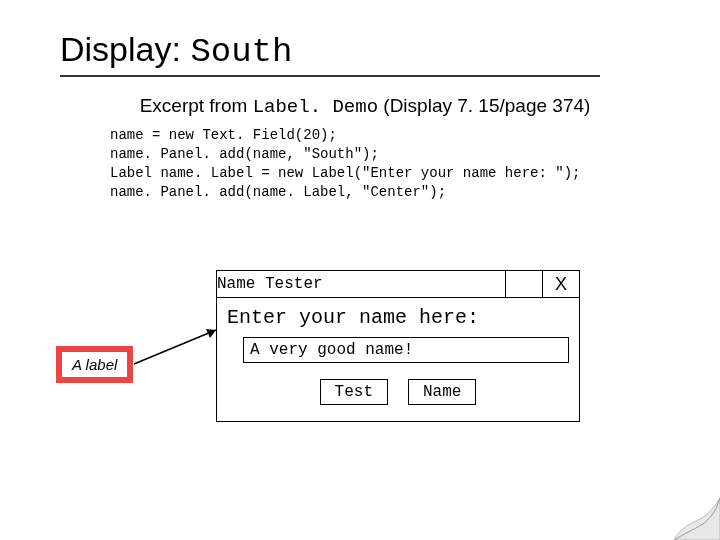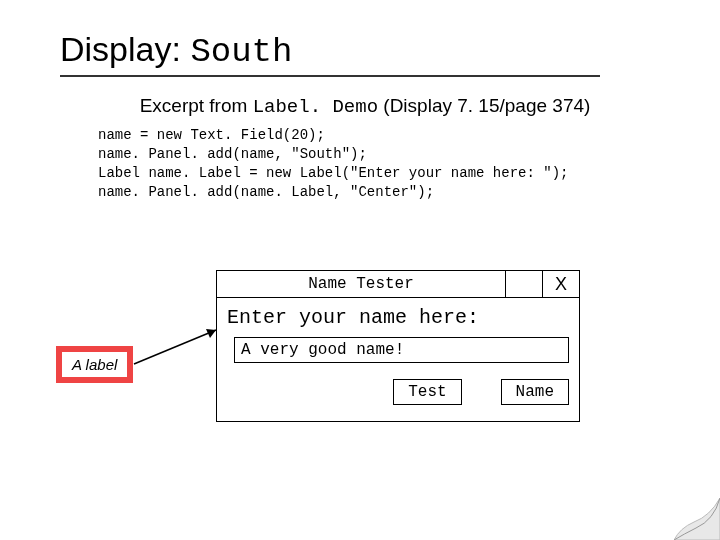--- a/index.html
+++ b/index.html
@@ -35,21 +35,21 @@
     margin: 4px 0 8px 0;
     text-align: center;
   }
   .subhead .mono {
     font-family: "Courier New", Courier, monospace;
   }
   .code {
     font-family: "Courier New", Courier, monospace;
     font-size: 14px;
     white-space: pre;
-    margin: 6px 0 22px 38px;
+    margin: 6px 0 22px 50px;
     line-height: 1.35;
   }
   .subhead2 {
     font-size: 19px;
     display: inline-block;
     margin-top: 6px;
   }
   .gui-frame {
     position: absolute;
     left: 216px;
@@ -61,21 +61,21 @@
     font-size: 16px;
   }
   .gui-titlebar {
     display: flex;
     align-items: stretch;
     border-bottom: 1px solid #000;
     height: 26px;
   }
   .gui-titlearea {
     flex: 1;
-    text-align: center;
+    text-align: left;
     line-height: 26px;
   }
   .gui-titlebox {
     width: 36px;
     border-left: 1px solid #000;
   }
   .gui-closebox {
     width: 36px;
     border-left: 1px solid #000;
     text-align: center;
@@ -86,26 +86,26 @@
   .gui-body {
     padding: 6px 10px 14px 10px;
   }
   .gui-label {
     margin: 2px 0 8px 0;
     font-size: 20px;
   }
   .gui-input {
     border: 1px solid #000;
     padding: 3px 6px;
-    margin: 0 0 16px 7px;
+    margin: 0 0 16px 16px;
   }
   .gui-buttons {
     display: flex;
-    justify-content: flex-end;
-    gap: 39px;
+    justify-content: center;
+    gap: 20px;
     padding-bottom: 2px;
   }
   .gui-btn {
     border: 1px solid #000;
     padding: 3px 14px;
     text-align: center;
   }
   .annot-box {
     position: absolute;
     left: 56px;

